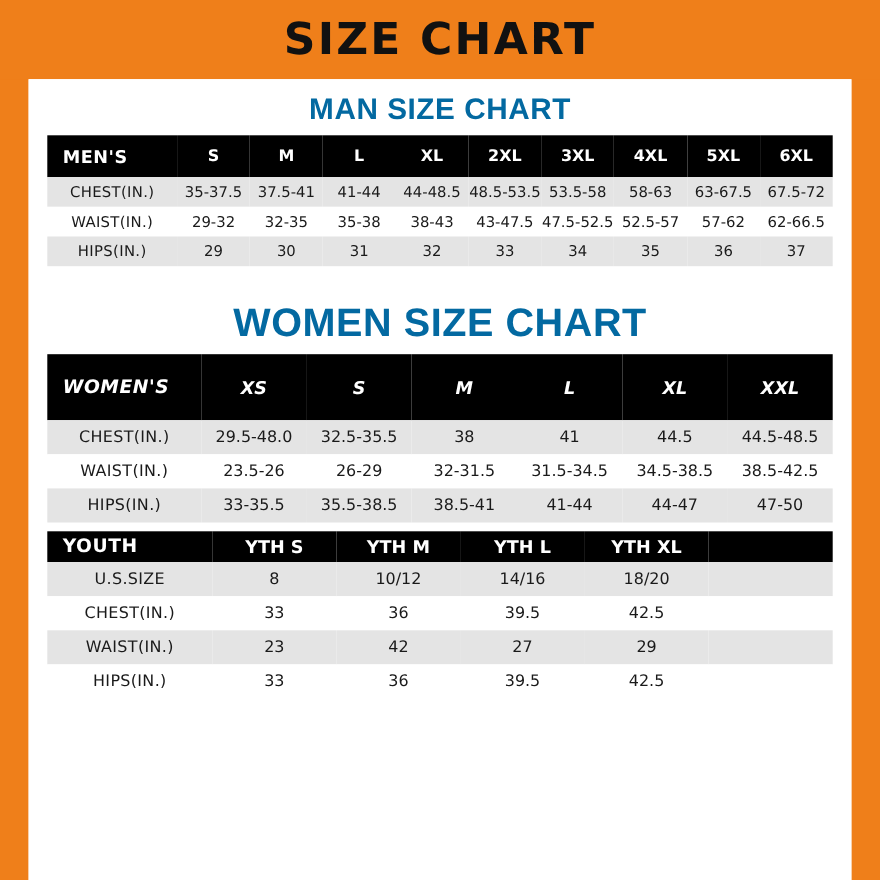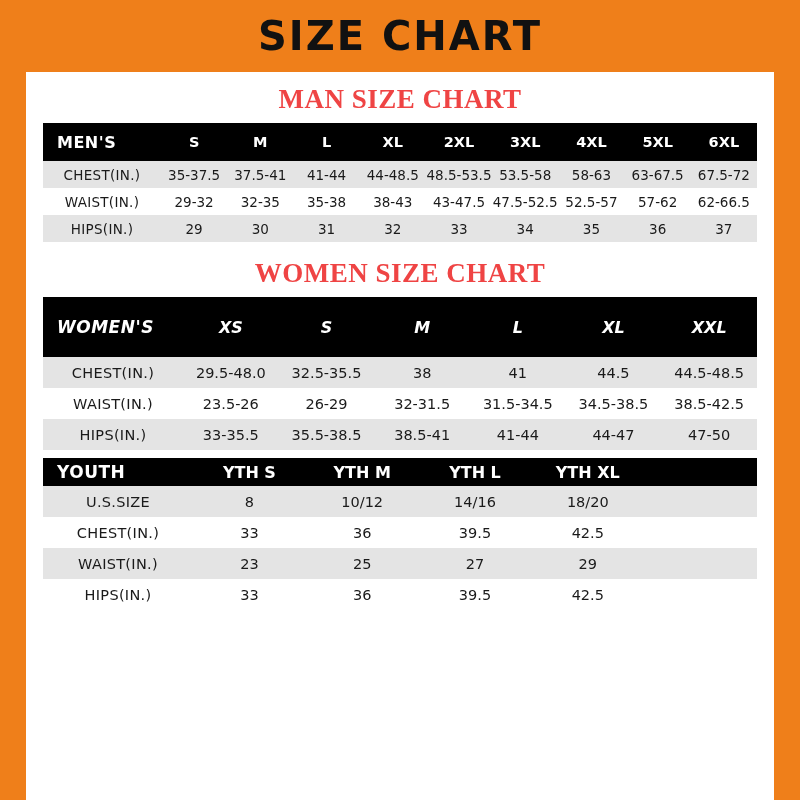--- a/index.html
+++ b/index.html
@@ -44,27 +44,27 @@
   .content {
     position: absolute;
     top: 72px;
     left: 0;
     width: 748px;
     height: 728px;
     background: #ffffff;
   }
   .section-title {
     text-align: center;
-    font-family: Liberation Serif, serif;
+    font-family: Liberation Sans, sans-serif;
     font-weight: bold;
-    color: #ef4444;
+    color: #0369a1;
     letter-spacing: 0.5px;
   }
   #man-title { font-size: 27px; margin-top: 12px; }
-  #women-title { font-size: 27px; margin-top: 16px; }
+  #women-title { font-size: 36px; margin-top: 30px; }
   #youth-title { font-size: 27px; margin-top: 17px; }
 
   table.size-table {
     border-collapse: collapse;
     width: 714px;
     margin: 8px auto 0 auto;
     table-layout: fixed;
   }
   table.size-table th, table.size-table td {
     text-align: center;
@@ -293,21 +293,21 @@
           <td class="rowlabel">CHEST(IN.)</td>
           <td>33</td>
           <td>36</td>
           <td>39.5</td>
           <td>42.5</td>
           <td></td>
         </tr>
         <tr class="light">
           <td class="rowlabel">WAIST(IN.)</td>
           <td>23</td>
-          <td>25</td>
+          <td>42</td>
           <td>27</td>
           <td>29</td>
           <td></td>
         </tr>
         <tr class="white">
           <td class="rowlabel">HIPS(IN.)</td>
           <td>33</td>
           <td>36</td>
           <td>39.5</td>
           <td>42.5</td>

